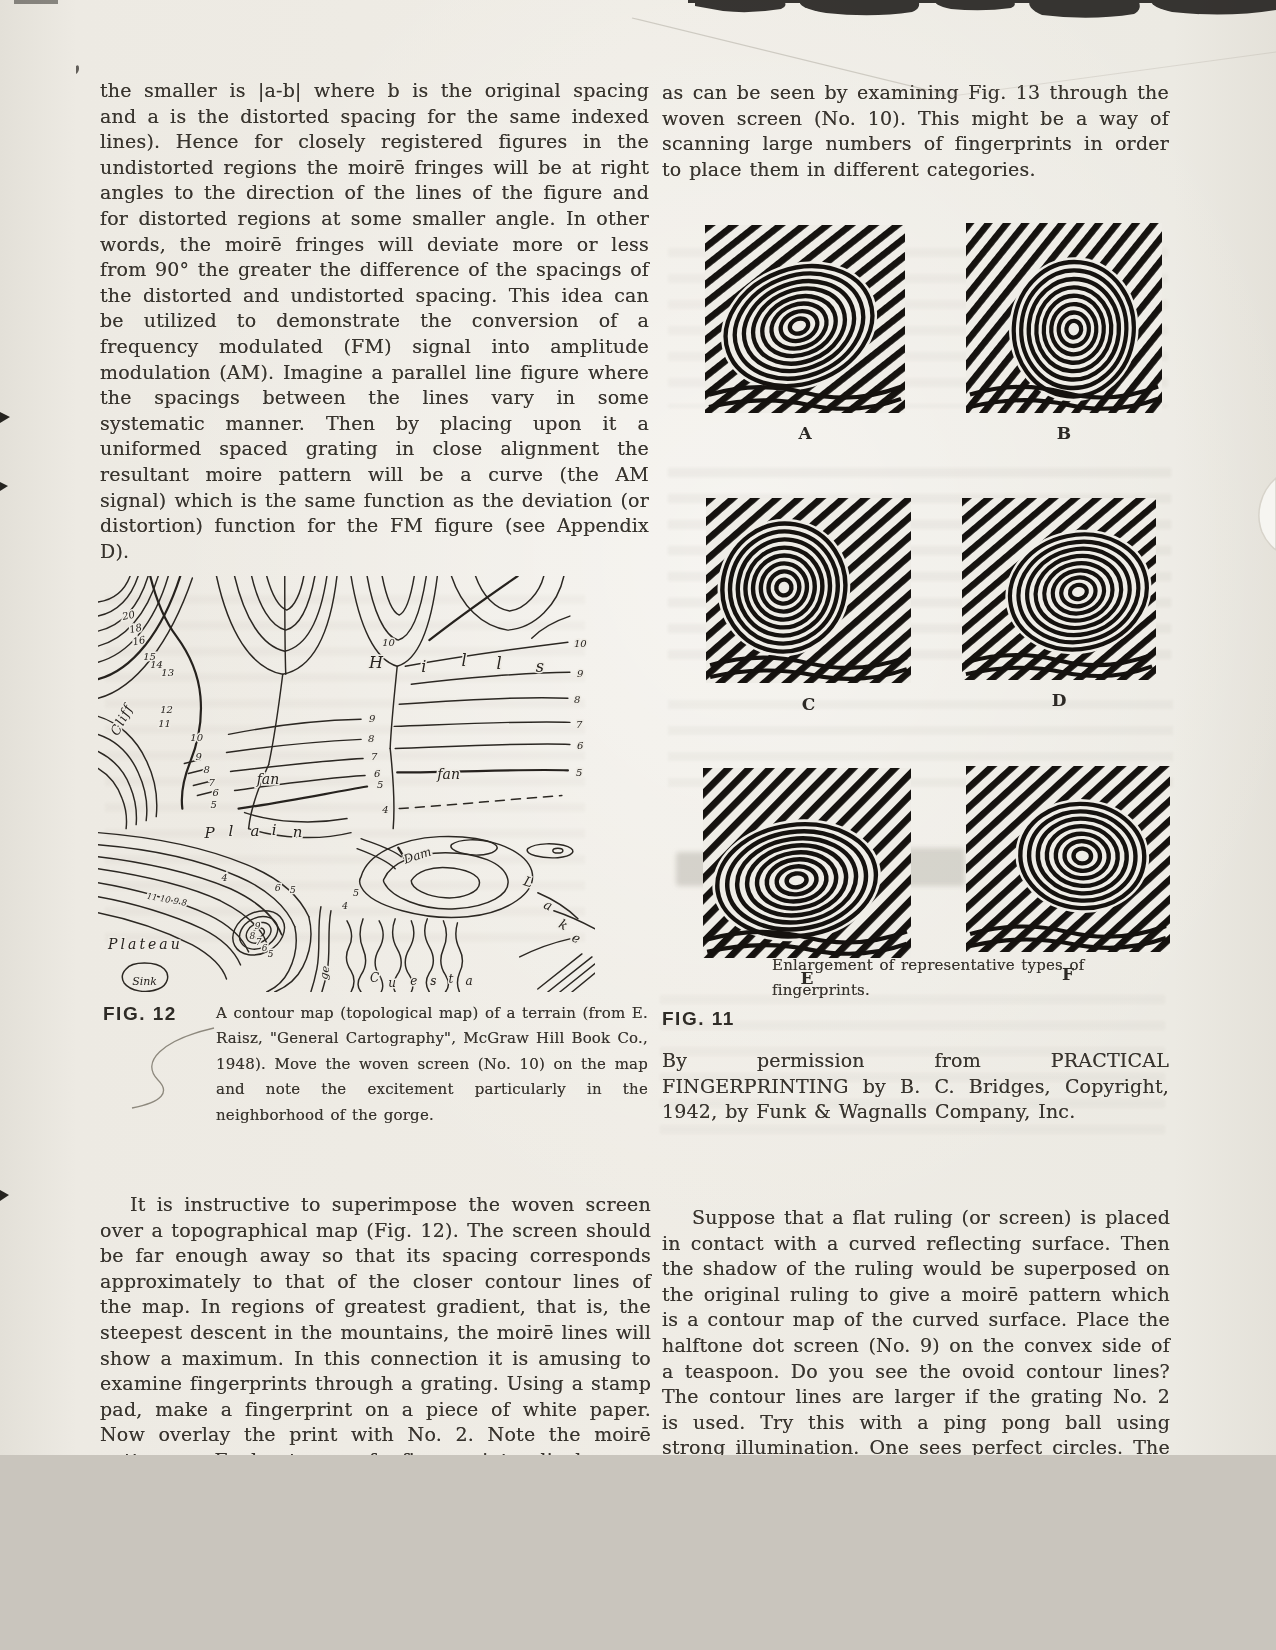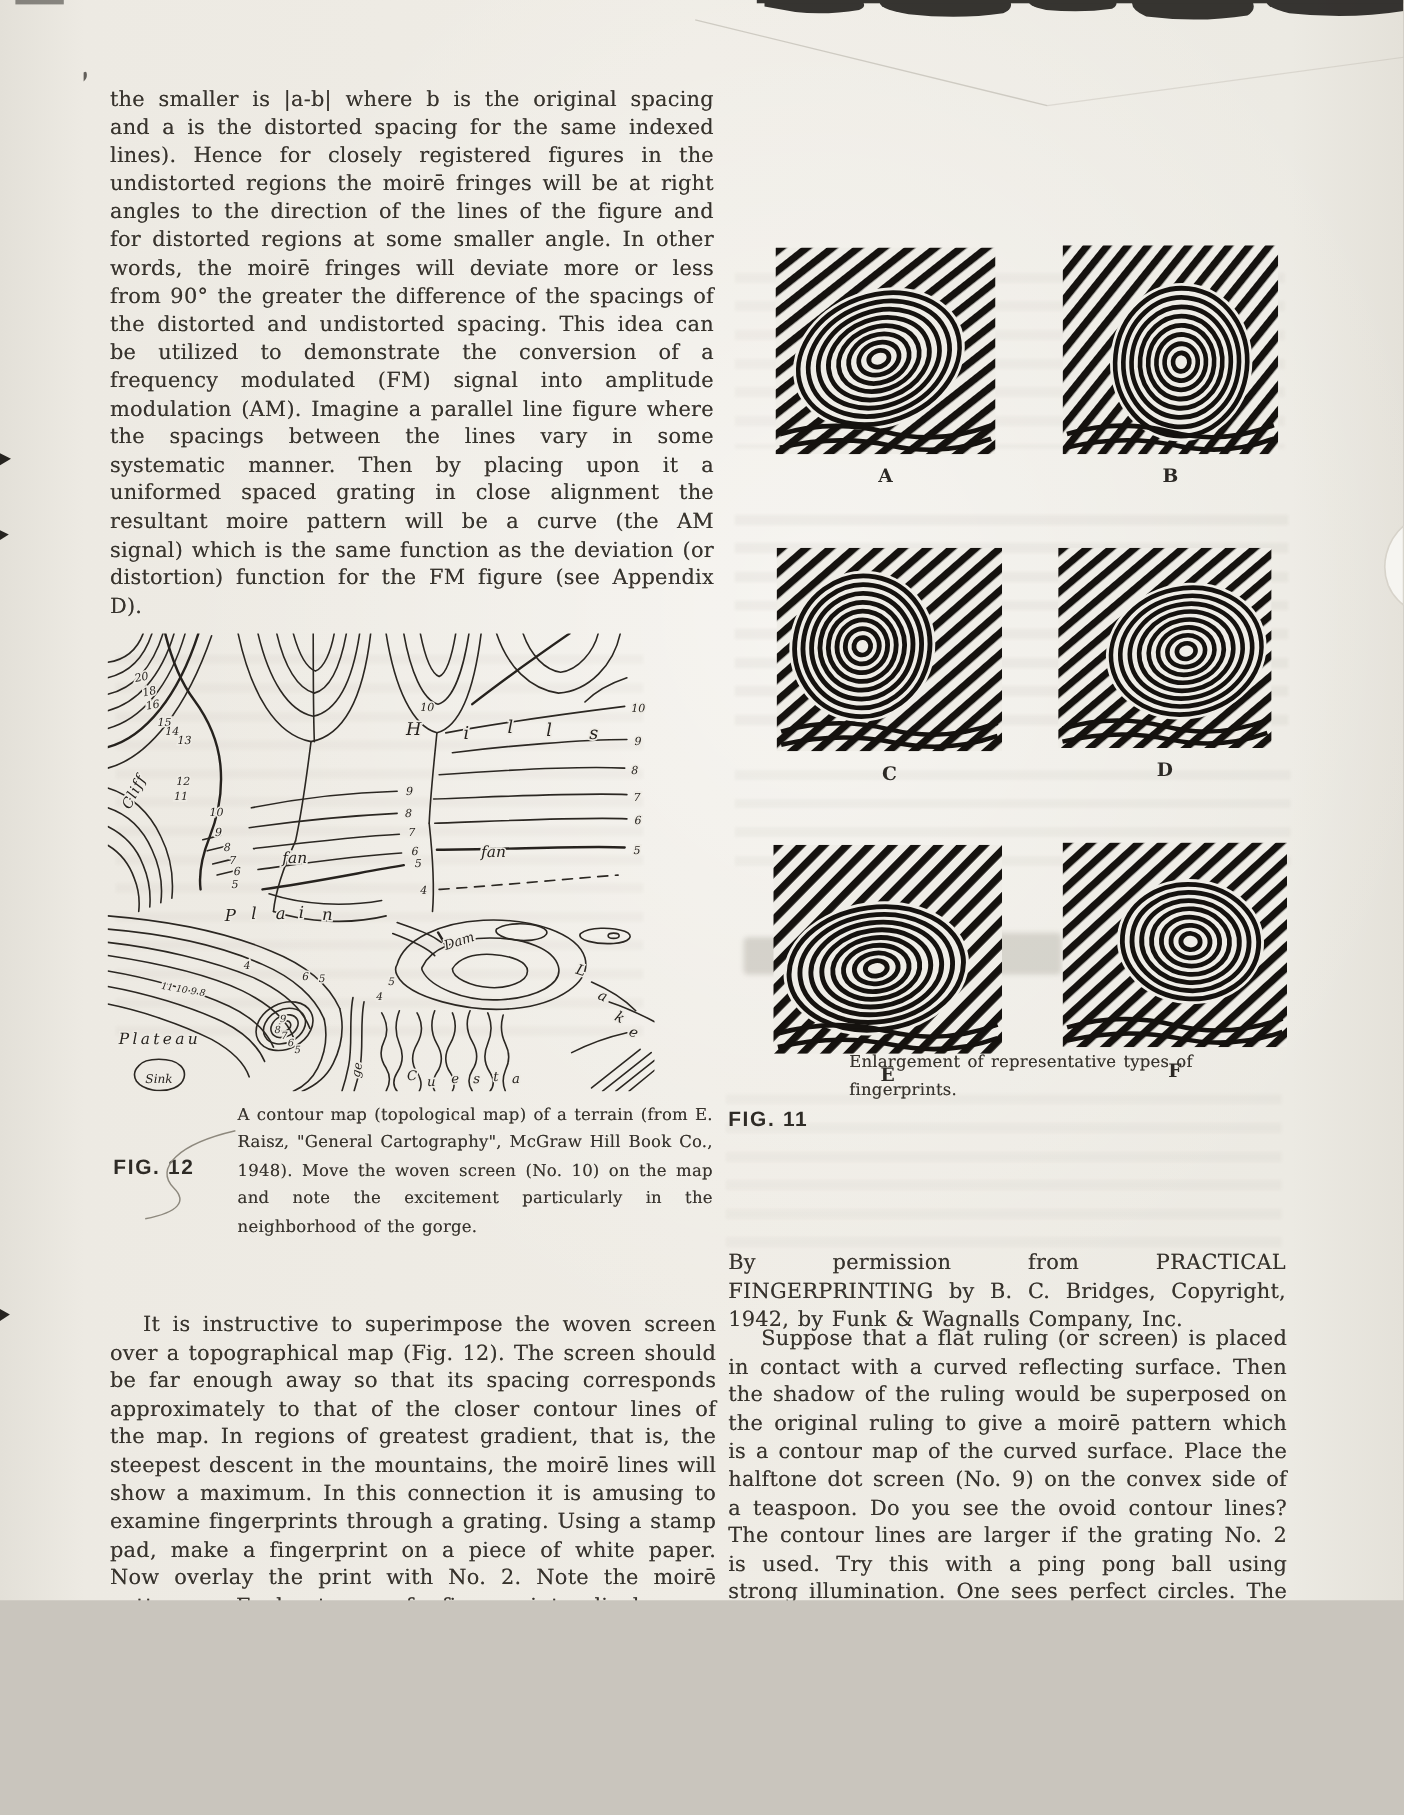--- a/index.html
+++ b/index.html
@@ -220,25 +220,26 @@
     <text class="mt" x="163" y="374" font-size="9">6</text>
     <text class="mt" x="169" y="380" font-size="9">5</text>
     <text class="mt" x="123" y="304" font-size="9.5">4</text>
     <text class="mt" x="176" y="314" font-size="9.5">6</text>
     <text class="mt" x="191" y="316" font-size="9.5">5</text>
     <text class="mt" x="254" y="319" font-size="9.5">5</text>
     <text class="mt" x="243" y="332" font-size="9.5">4</text>
     <text class="mt" x="48" y="322" font-size="8.5" transform="rotate(10 48 322)">11 10 9 8</text>
   </svg>
 
-  <div class="abs fig-label content" style="left:103px;top:1003px;margin-top:48px;">FIG. 12</div>
+  <div class="abs fig-label content" style="left:103px;top:1003px;">FIG. 12</div>
   <div class="abs caption content" style="left:216px;top:1001px;width:432px;">A contour map (topological map) of a terrain (from E. Raisz, "General Cartography", McGraw Hill Book Co., 1948). Move the woven screen (No. 10) on the map and note the excitement particularly in the neighborhood of the gorge.</div>
 
   <div class="abs body-text indent content" style="left:100px;top:1192px;width:551px;">It is instructive to superimpose the woven screen over a topographical map (Fig. 12). The screen should be far enough away so that its spacing corresponds approximately to that of the closer contour lines of the map. In regions of greatest gradient, that is, the steepest descent in the mountains, the moirē lines will show a maximum. In this connection it is amusing to examine fingerprints through a grating. Using a stamp pad, make a fingerprint on a piece of white paper. Now overlay the print with No. 2. Note the moirē patterns. Each type of fingerprint displays a characteristic moirē pattern</div>
 
+  <div class="abs body-text content" style="left:662px;top:80px;width:507px;">as can be seen by examining Fig. 13 through the woven screen (No. 10). This might be a way of scanning large numbers of fingerprints in order to place them in different categories.</div>
 
   <figure class="fp content" style="left:705px;top:225px;width:200px;height:188px;">
     <svg class="fp-img" preserveAspectRatio="none" viewBox="0 0 100 93">
         <defs>
           <pattern id="fph0" width="7.2" height="7.2" patternUnits="userSpaceOnUse" patternTransform="rotate(52)">
             <rect width="7.2" height="7.2" fill="#efede7"></rect>
             <rect width="3.3" height="7.3" fill="#15120f"></rect>
           </pattern>
         </defs>
         <rect width="100" height="93" fill="url(#fph0)"></rect>
@@ -391,21 +392,21 @@
           <path d="M2 84 q24 -7 48 -1 t48 -3"></path>
           <path d="M2 90 q26 -6 50 -1 t46 -3"></path>
         </g>
       </svg>
     <figcaption class="fp-label" style="top:198px;">F</figcaption>
   </figure>
 
   <div class="abs fig-label content" style="left:662px;top:1008px;">FIG. 11</div>
   <div class="abs caption content" style="left:772px;top:953px;width:398px;text-align:left;">Enlargement of representative types of fingerprints.</div>
 
-  <div class="abs body-text content" style="left:662px;top:1136px;width:507px;">By permission from PRACTICAL FINGERPRINTING by B. C. Bridges, Copyright, 1942, by Funk &amp; Wagnalls Company, Inc.</div>
+  <div class="abs body-text content" style="left:662px;top:1048px;width:507px;">By permission from PRACTICAL FINGERPRINTING by B. C. Bridges, Copyright, 1942, by Funk &amp; Wagnalls Company, Inc.</div>
 
   <div class="abs body-text indent content" style="left:662px;top:1205px;width:508px;">Suppose that a flat ruling (or screen) is placed in contact with a curved reflecting surface. Then the shadow of the ruling would be superposed on the original ruling to give a moirē pattern which is a contour map of the curved surface. Place the halftone dot screen (No. 9) on the convex side of a teaspoon. Do you see the ovoid contour lines? The contour lines are larger if the grating No. 2 is used. Try this with a ping pong ball using strong illumination. One sees perfect circles. The moirē pattern constitutes a contour map of the sphere and hence is the same as No. 7. Try the woven screen (No. 10) held taut and just</div>
 
   <div class="abs page-num content" style="left:1128px;top:1537px;">21</div>
 
   <svg class="abs overlay" style="left:0;top:0;" width="1276" height="1650" viewBox="0 0 1276 1650">
 
     <g fill="#1d1b18" opacity=".88">
       <path d="M695 0 h88 q6 6 -2 9 q-30 5 -58 2 L695 6 Z"></path>
       <path d="M800 0 h118 q4 8 -6 12 q-40 6 -86 1 Q796 8 800 0 Z"></path>

